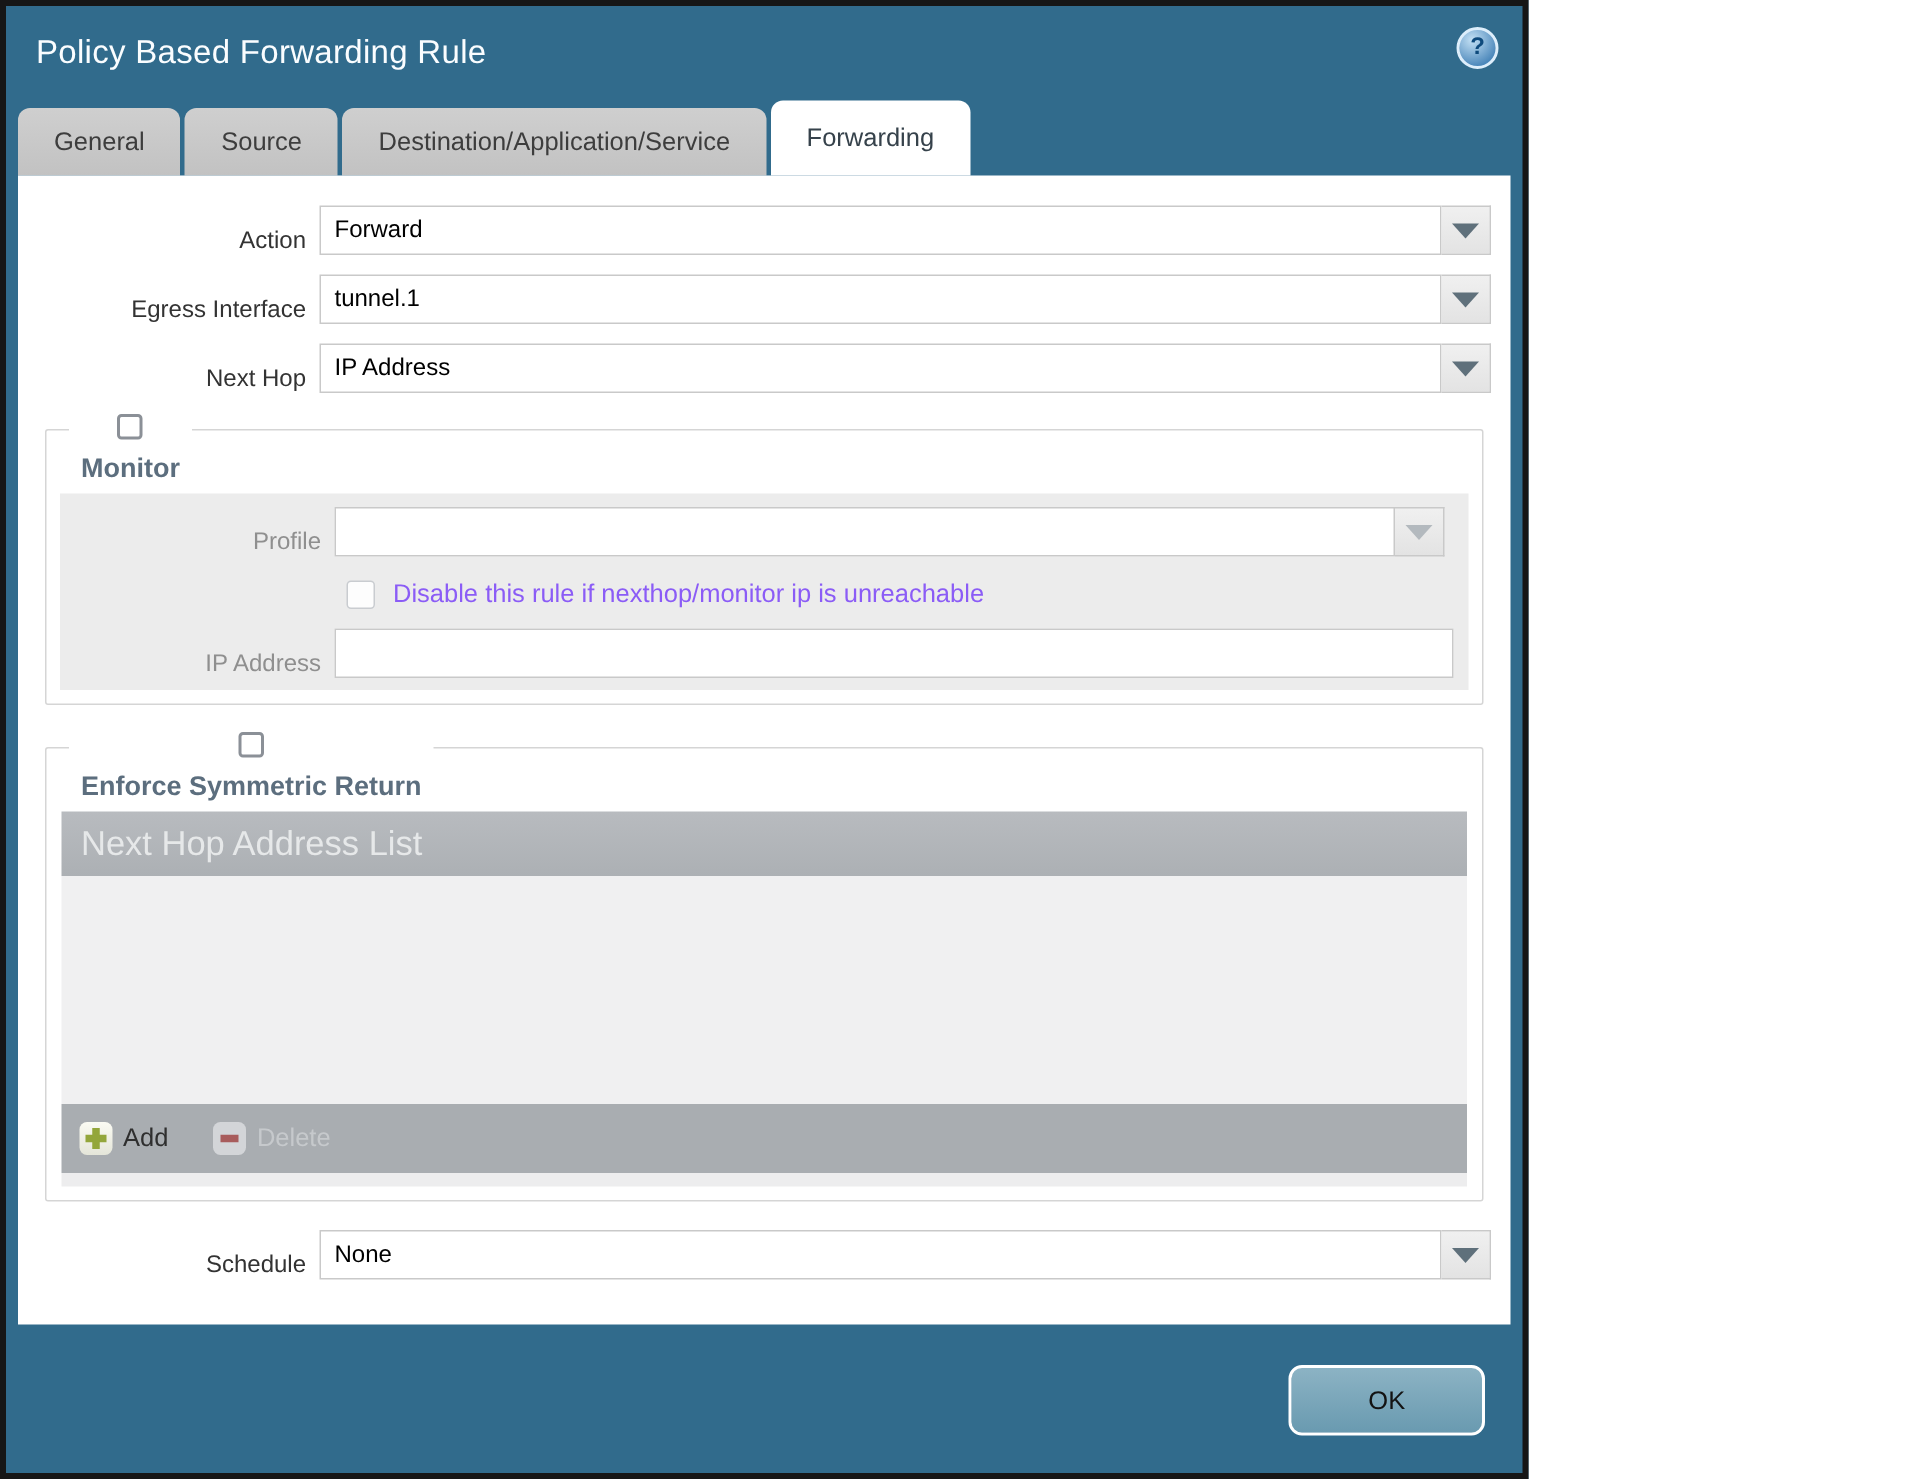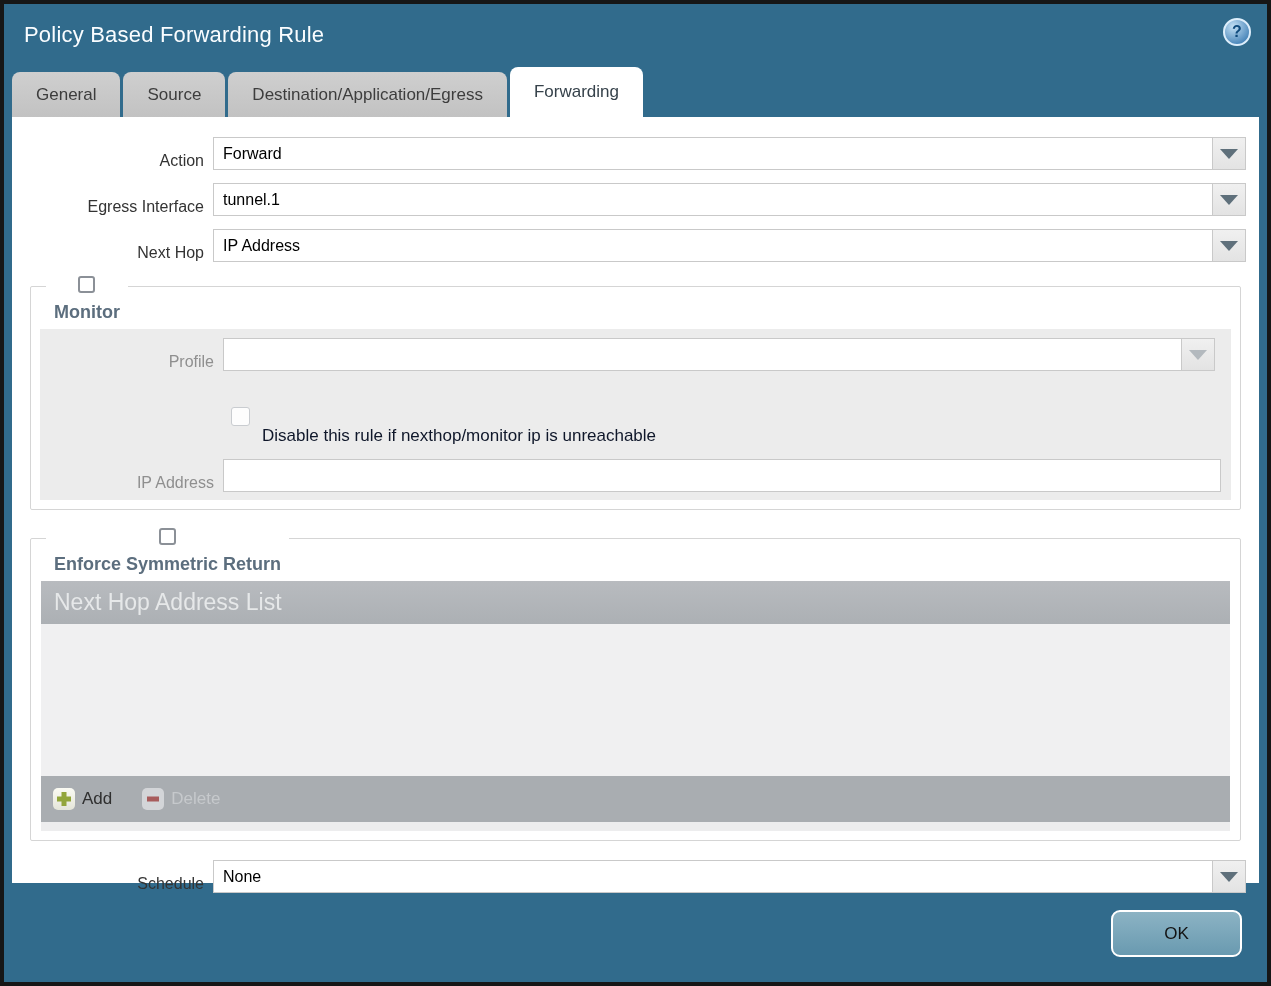--- a/index.html
+++ b/index.html
@@ -1,21 +1,21 @@
 <!DOCTYPE html>
 <html><head>
 <meta charset="utf-8">
 <style>
   * { box-sizing: border-box; margin: 0; padding: 0; }
   html, body { width: 1271px; height: 986px; }
   body { font-family: "Liberation Sans", sans-serif; }
 
   .window {
     position: relative;
-    width: 1271px; height: 986px;
+    width: 1019px; height: 986px;
     background: #316b8c;
     border: 4px solid #161616;
     overflow: hidden;
   }
 
   
   .titlebar {
     height: 62px;
     display: flex; align-items: center;
     padding: 0 16px 0 20px;
@@ -162,21 +162,21 @@
     display: flex; align-items: center;
     gap: 12px;
     margin: 15px 0 13px 191px;
   }
   .cb.disabled {
     width: 19px; height: 19px;
     border: 1px solid #c9ccd0;
     background: #fdfdfd;
     cursor: default;
   }
-  .cb-row-label { font-size: 17px; color: #0f172a; margin-top: 40px; }
+  .cb-row-label { font-size: 17px; color: #8b5cf6; }
 
   
   .nh-table { margin: 6px 1px 0 1px; }
   .nh-header {
     background: linear-gradient(#b8bbbf, #acb0b4);
     height: 43px;
     display: flex; align-items: center;
     padding-left: 13px;
     font-size: 23px;
     color: #e6e8e9;
@@ -244,21 +244,21 @@
   <div class="titlebar">
     <div class="title">Policy Based Forwarding Rule</div>
   </div>
   <div class="help">
     <span>?</span>
   </div>
 
   <div class="tabs">
     <div class="tab">General</div>
     <div class="tab">Source</div>
-    <div class="tab">Destination/Application/Egress</div>
+    <div class="tab">Destination/Application/Service</div>
     <div class="tab active">Forwarding</div>
   </div>
 
   <div class="content">
 
     <div class="form-row">
       <div class="form-label">Action</div>
       <div class="combo">
         <div class="field">Forward</div>
         <div class="dd-btn">

